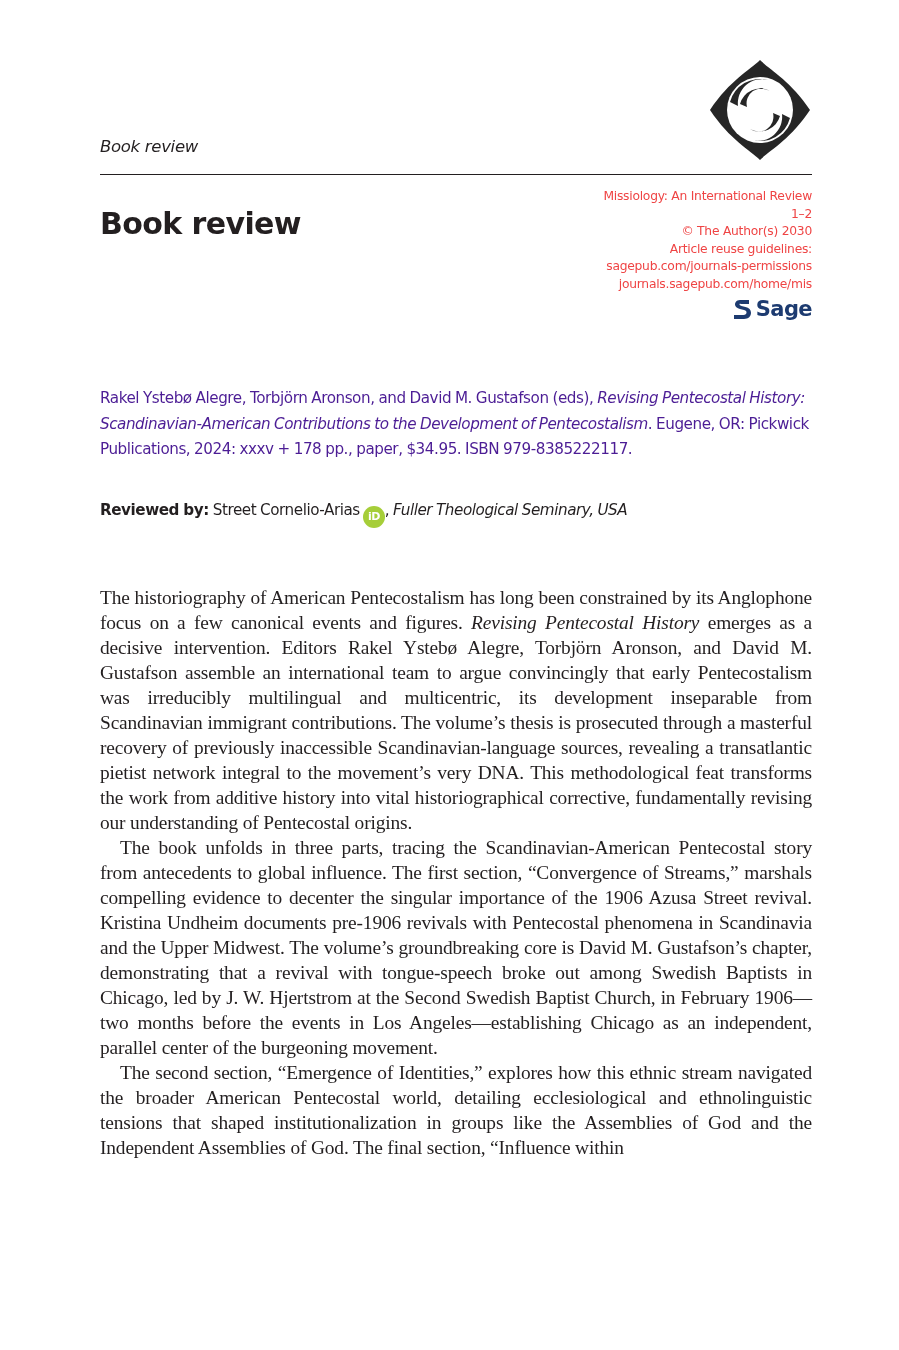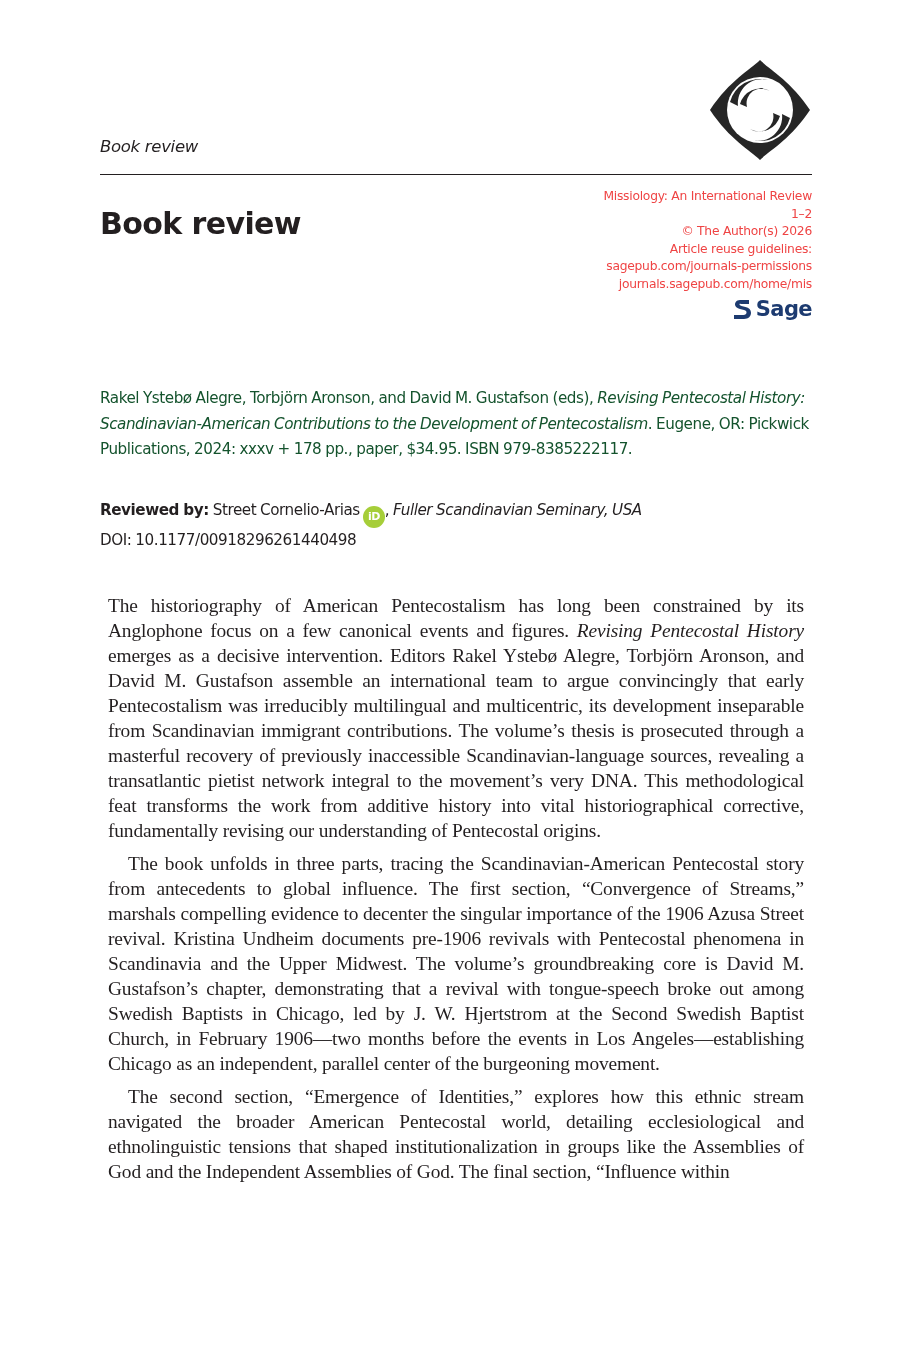--- a/index.html
+++ b/index.html
@@ -30,42 +30,42 @@
   .sage {
     position: absolute; right: 87px; top: 297px; display: flex; align-items: center; gap: 4px;
   }
   .sage-word {
     font-family: "DejaVu Sans", sans-serif; font-weight: bold; font-size: 21px;
     color: #1d3b70; letter-spacing: -0.6px;
   }
   .citation {
     position: absolute; left: 100px; top: 386px; width: 712px;
     font-family: "DejaVu Sans", sans-serif; font-size: 15.2px; line-height: 25.5px;
-    color: #14532d; letter-spacing: -0.45px; word-spacing: -0.5px;
+    color: #4c1d95; letter-spacing: -0.45px; word-spacing: -0.5px;
   }
   .citation .it { font-style: italic; }
   .reviewer {
     position: absolute; left: 100px; top: 498px; width: 712px;
     font-family: "DejaVu Sans", sans-serif; font-size: 15.2px; line-height: 25px;
     color: #231f20; letter-spacing: -0.45px; word-spacing: -0.5px;
   }
   .reviewer b { font-weight: bold; }
   .reviewer .it { font-style: italic; }
   .orcid {
     display: inline-block; width: 22px; height: 22px; border-radius: 50%;
     background: #a6ce39; color: #fff; font-size: 11px; font-weight: bold;
     text-align: center; line-height: 22px; vertical-align: -5px; margin-left: 3px;
     letter-spacing: -0.5px; font-family: "DejaVu Sans", sans-serif;
   }
   .body-text {
     position: absolute; left: 100px; top: 585px; width: 712px;
     font-family: "Liberation Serif", serif; font-size: 19.4px; line-height: 25px;
     color: #231f20; text-align: justify; letter-spacing: -0.15px;
   }
-  .body-text p { margin: 8px; }
+  .body-text p { margin: 0; }
   .body-text p + p { text-indent: 20px; }
   .body-text .it { font-style: italic; }
 </style>
 </head>
 <body>
 
 <div class="running-head">Book review</div>
 
 <div class="logo">
   <svg width="104" height="104" viewBox="0 0 104 104">
@@ -85,41 +85,40 @@
   </svg>
 </div>
 
 <div class="header-rule"></div>
 
 <h1 class="title" style="margin:0;">Book review</h1>
 
 <div class="journal-meta">
   <div>Missiology: An International Review</div>
   <div>1–2</div>
-  <div>© The Author(s) 2026</div>
+  <div>© The Author(s) 2030</div>
   <div>Article reuse guidelines:</div>
   <div>sagepub.com/journals-permissions</div>
   <div>journals.sagepub.com/home/mis</div>
 </div>
 
 <div class="sage">
   <svg width="20" height="24" viewBox="0 0 20 24">
     <path d="M17,3 L8,3 C4,3 3,6 3,7.5 C3,10 5,11 8,12 L12,13 C14,13.6 14.5,14.5 14.5,15.5 C14.5,17 13.4,18 11.5,18 L2,18 L2,22 L12,22 C16.5,22 19,19.5 19,15.8 C19,12.5 17,11 13.5,10 L9.5,9 C8,8.6 7.5,8 7.5,7.3 C7.5,6.4 8.2,7 9,7 L17,7 Z" fill="#1d3b70"></path>
   </svg>
   <span class="sage-word">Sage</span>
 </div>
 
 <div class="citation">
   <span>Rakel Ystebø Alegre, Torbjörn Aronson, and David M. Gustafson (eds), </span><span class="it">Revising Pentecostal History: Scandinavian-American Contributions to the Development of Pentecostalism</span><span>. Eugene, OR: Pickwick Publications, 2024: xxxv + 178 pp., paper, $34.95. ISBN 979-8385222117.</span>
 </div>
 
 <div class="reviewer">
   <div>
-    <b>Reviewed by:</b><span> Street Cornelio-Arias</span><span class="orcid">iD</span>, <span class="it">Fuller Scandinavian Seminary, USA</span>
+    <b>Reviewed by:</b><span> Street Cornelio-Arias</span><span class="orcid">iD</span>, <span class="it">Fuller Theological Seminary, USA</span>
   </div>
-  <div>DOI: 10.1177/00918296261440498</div>
 </div>
 
 <div class="body-text">
   <p><span>The historiography of American Pentecostalism has long been constrained by its Anglophone focus on a few canonical events and figures. </span><span class="it">Revising Pentecostal History</span><span> emerges as a decisive intervention. Editors Rakel Ystebø Alegre, Torbjörn Aronson, and David M. Gustafson assemble an international team to argue convincingly that early Pentecostalism was irreducibly multilingual and multicentric, its development inseparable from Scandinavian immigrant contributions. The volume’s thesis is prosecuted through a masterful recovery of previously inaccessible Scandinavian-language sources, revealing a transatlantic pietist network integral to the movement’s very DNA. This methodological feat transforms the work from additive history into vital historiographical corrective, fundamentally revising our understanding of Pentecostal origins.</span></p>
   <p>The book unfolds in three parts, tracing the Scandinavian-American Pentecostal story from antecedents to global influence. The first section, “Convergence of Streams,” marshals compelling evidence to decenter the singular importance of the 1906 Azusa Street revival. Kristina Undheim documents pre-1906 revivals with Pentecostal phenomena in Scandinavia and the Upper Midwest. The volume’s groundbreaking core is David M. Gustafson’s chapter, demonstrating that a revival with tongue-speech broke out among Swedish Baptists in Chicago, led by J. W. Hjertstrom at the Second Swedish Baptist Church, in February 1906—two months before the events in Los Angeles—establishing Chicago as an independent, parallel center of the burgeoning movement.</p>
   <p>The second section, “Emergence of Identities,” explores how this ethnic stream navigated the broader American Pentecostal world, detailing ecclesiological and ethnolinguistic tensions that shaped institutionalization in groups like the Assemblies of God and the Independent Assemblies of God. The final section, “Influence within</p>
 </div>
 
 </body></html>

